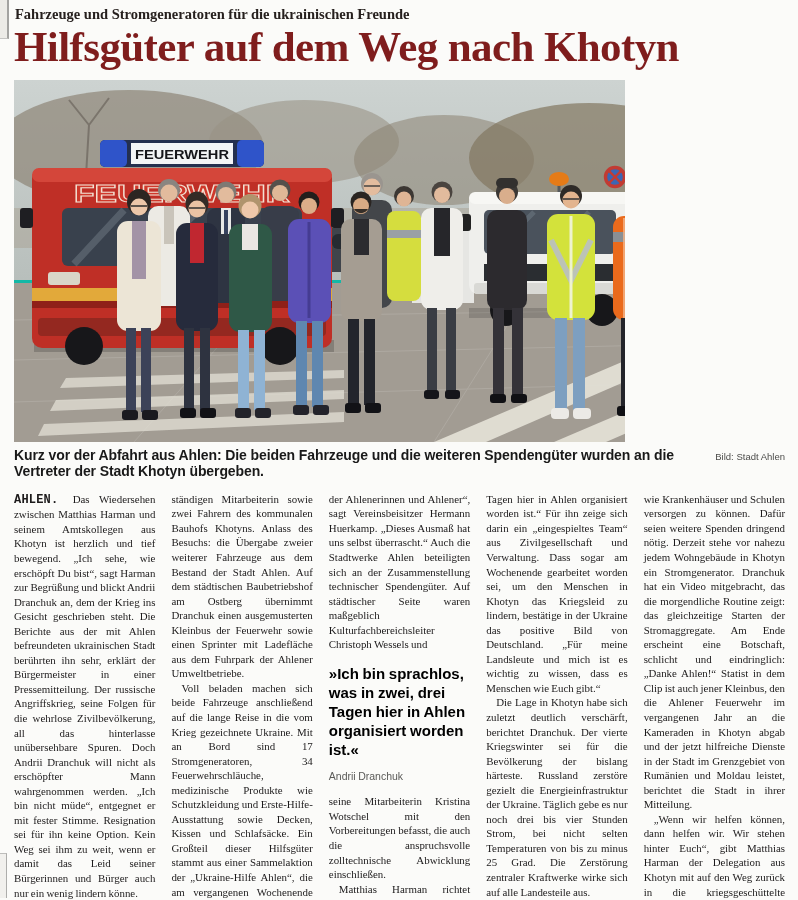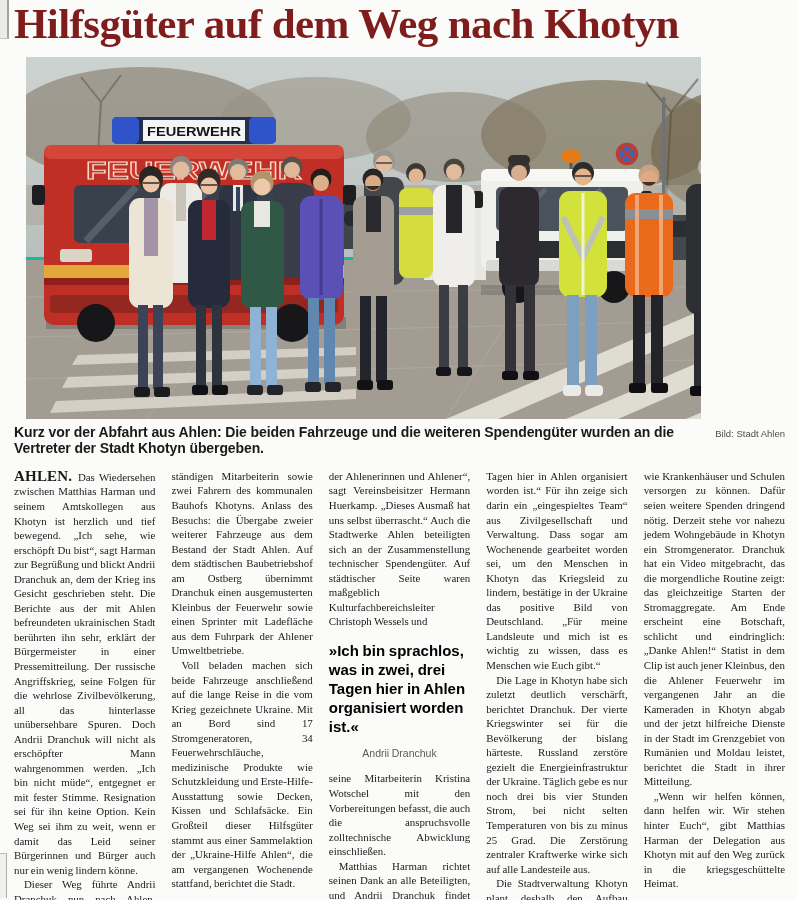--- a/index.html
+++ b/index.html
@@ -6,41 +6,42 @@
   body{
     width:798px;height:900px;background:#fbfbf9;overflow:hidden;
     font-family:"Liberation Serif",serif;color:#1c1a1b;position:relative;
   }
   .page{position:relative;width:771px;margin:0 auto 0 14px;}
   .edge-box-top{position:absolute;left:0;top:0;width:7px;height:38px;background:#ecebe7;border-right:2px solid #a3a3a1;border-bottom:1px solid #c4c4c2;}
   .edge-box-bottom{position:absolute;left:0;top:853px;width:6px;height:44px;background:#f1f0ed;border-right:1.5px solid #adadab;border-top:1px solid #bdbdbb;}
   .kicker{font-weight:700;font-size:14.5px;line-height:1.1;color:#26201e;margin:7px 0 2px 1px;}
   .headline{font-weight:700;font-size:43px;line-height:1.02;letter-spacing:-0.6px;color:#7f1d1d;margin:2px 0 11px 0;}
   figure{margin:0;}
-  .photo-wrap{width:675px;height:362px;overflow:hidden;background:#14b8a6;margin-left:12px;}
+  .photo-wrap{width:611px;height:362px;overflow:hidden;background:#14b8a6;}
   .photo-wrap svg{display:block;}
   .caption-row{display:flex;justify-content:space-between;align-items:baseline;margin-top:5px;font-family:"Liberation Sans",sans-serif;}
   .caption{font-weight:700;font-size:14px;color:#191919;letter-spacing:-0.1px;}
   .credit{font-size:9.5px;color:#4c4c4a;white-space:nowrap;margin-left:14px;}
   .columns{display:flex;gap:16px;margin-top:13px;}
   .col{flex:1 1 0;font-size:10.9px;line-height:14.55px;text-align:justify;hyphens:auto;-webkit-hyphens:auto;word-spacing:-0.4px;}
   .col p{margin:0;}
   .col p.indent{text-indent:10px;}
-  .lead{font-family:Liberation Serif, serif;font-weight:700;font-size:15px;letter-spacing:0.2px;}
+  .lead{font-family:Liberation Mono, monospace;font-weight:700;font-size:12px;letter-spacing:0.2px;}
   .quote{font-family:"Liberation Sans",sans-serif;font-weight:700;font-size:15px;line-height:19px;text-align:left;margin:12px 0 10px;hyphens:none;}
-  .quote-attr{font-family:"Liberation Sans",sans-serif;font-size:10.5px;color:#5a5a58;text-align:center;margin:0 0 11px;text-indent:0;}
+  .quote-attr{font-family:"Liberation Sans",sans-serif;font-size:10.5px;color:#5a5a58;text-align:left;margin:0 0 11px;text-indent:0;}
 </style>
 </head>
 <body>
 
 <div class="edge-box-top"></div>
 <div class="edge-box-bottom"></div>
 
 <div class="page">
 
+  <div class="kicker">Fahrzeuge und Stromgeneratoren für die ukrainischen Freunde</div>
   <h1 class="headline">Hilfsgüter auf dem Weg nach Khotyn</h1>
 
   <figure>
     <div class="photo-wrap">
       <svg width="771" height="362" viewBox="0 0 771 362" xmlns="http://www.w3.org/2000/svg">
         <defs>
           <linearGradient id="sky" x1="0" y1="0" x2="0" y2="1">
             <stop offset="0" stop-color="#cdd3d1"></stop>
               <stop offset="1" stop-color="#b8bfbc"></stop>
           </linearGradient>

